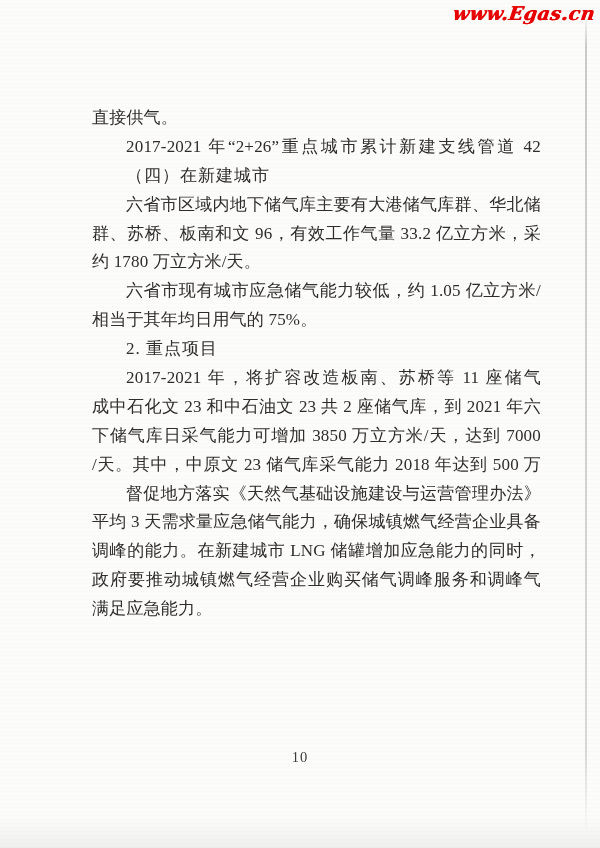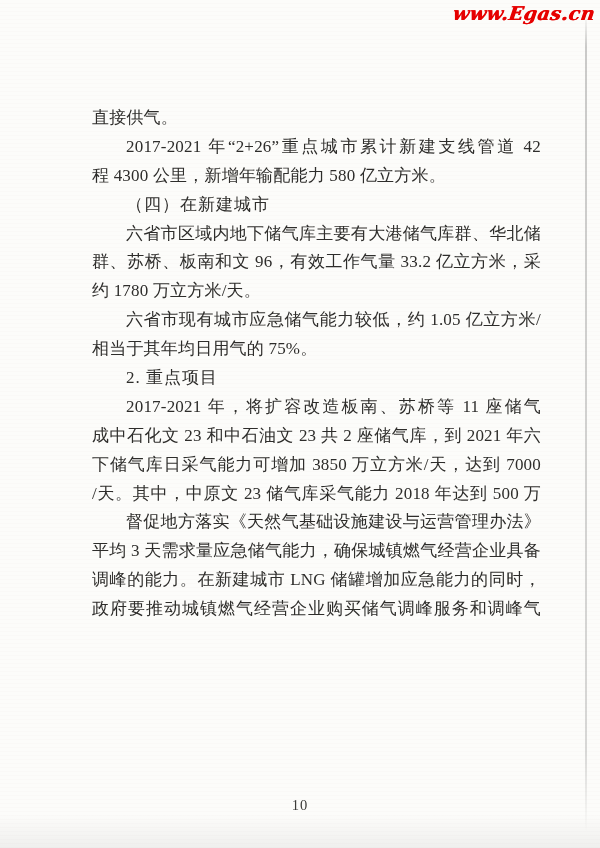--- a/index.html
+++ b/index.html
@@ -73,48 +73,47 @@
   }
   .footer {
     position: absolute;
     top: 749px;
     left: 0;
     width: 100%;
     text-align: center;
     font-size: 14.5px;
     color: #3a3a38;
     letter-spacing: 1px;
-    margin-top: 48px;
   }
 </style>
 </head>
 <body>
 
 <div class="page">
 
   <div class="watermark" style="color: rgb(230, 0, 0);">www.Egas.cn</div>
 
   <div class="scan-edge-line"></div>
 
   <div class="content">
     <div class="line">直接供气。</div>
     <div class="line indent full">2017-2021 年“2+26”重点城市累计新建支线管道 42 条，新增里</div>
-    <div class="line">程 4300 公里，新增年输配能力 580 亿立方米。</div>
     <div class="line indent heading">（四）在新建城市</div>
     <div class="line indent full">六省市区域内地下储气库主要有大港储气库群、华北储气库</div>
     <div class="line full">群、苏桥、板南和文 96，有效工作气量 33.2 亿立方米，采气能力</div>
     <div class="line">约 1780 万立方米/天。</div>
     <div class="line indent full">六省市现有城市应急储气能力较低，约 1.05 亿立方米/天，仅</div>
     <div class="line">相当于其年均日用气的 75%。</div>
     <div class="line indent heading">2. 重点项目</div>
     <div class="line indent full">2017-2021 年，将扩容改造板南、苏桥等 11 座储气库，逐步建</div>
     <div class="line full">成中石化文 23 和中石油文 23 共 2 座储气库，到 2021 年六省市地</div>
     <div class="line full">下储气库日采气能力可增加 3850 万立方米/天，达到 7000 万立方米</div>
     <div class="line full">/天。其中，中原文 23 储气库采气能力 2018 年达到 500 万立方米/</div>
     <div class="line indent full">督促地方落实《天然气基础设施建设与运营管理办法》要求的</div>
     <div class="line full">平均 3 天需求量应急储气能力，确保城镇燃气经营企业具备满足日</div>
     <div class="line full">调峰的能力。在新建城市 LNG 储罐增加应急能力的同时，各地方</div>
     <div class="line full">政府要推动城镇燃气经营企业购买储气调峰服务和调峰气量，确保</div>
+    <div class="line">满足应急能力。</div>
   </div>
 
   <div class="footer">10</div>
 
 </div>
 
 </body></html>

